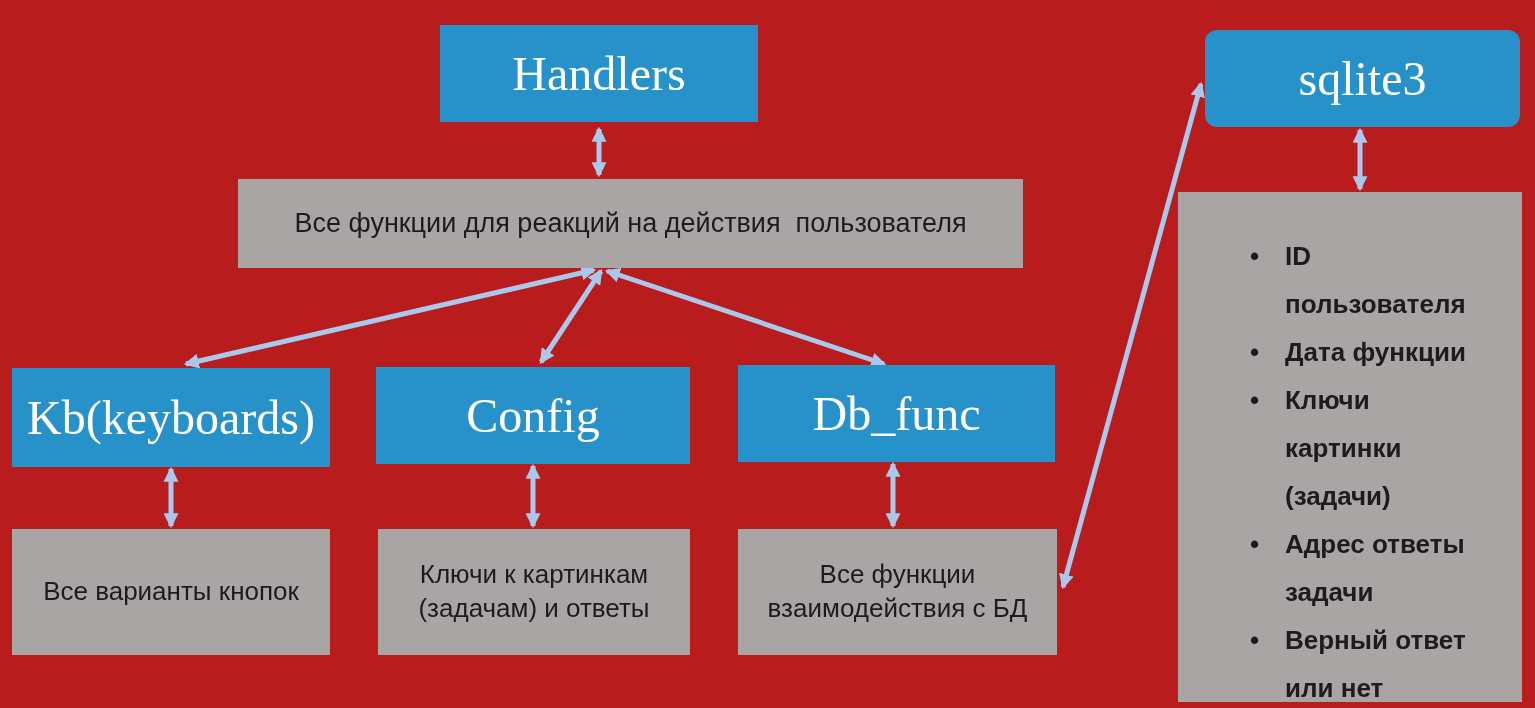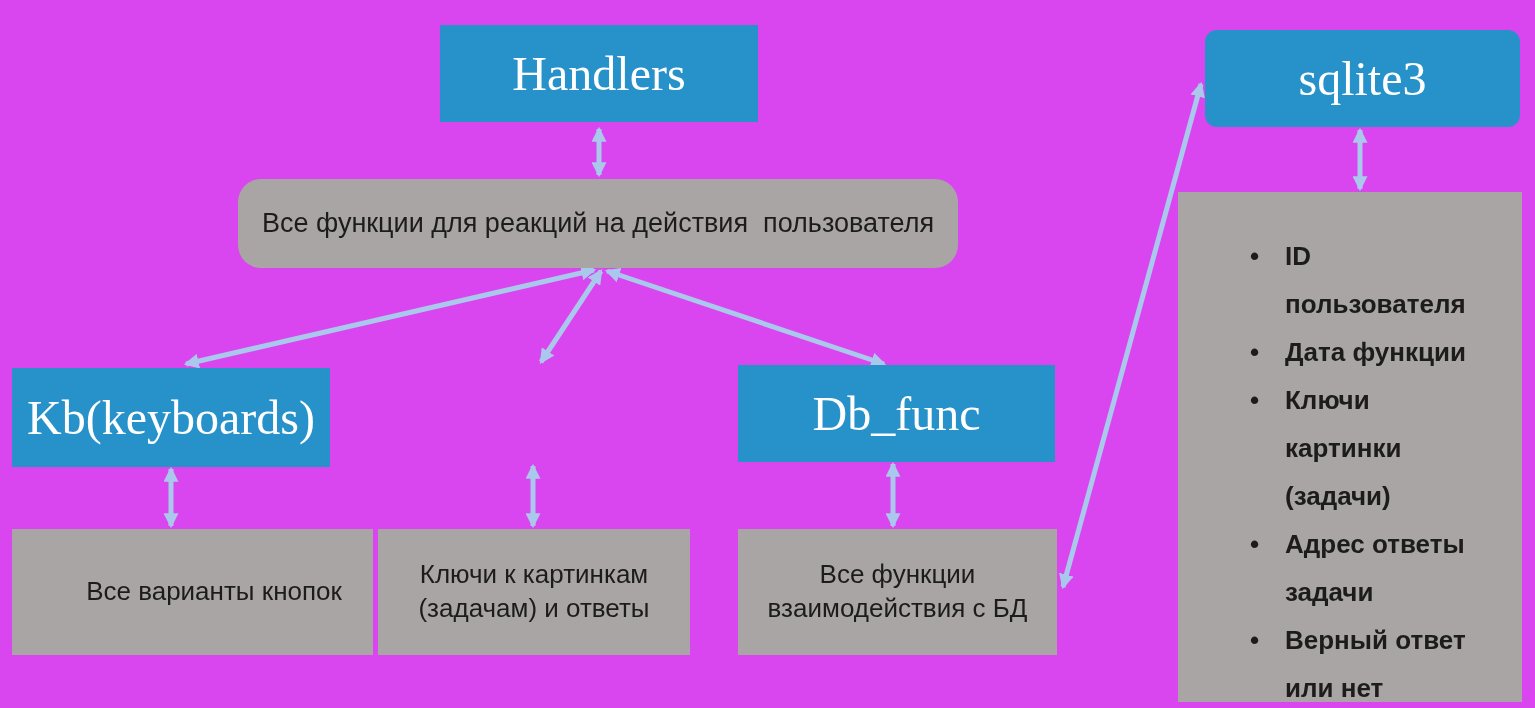--- a/index.html
+++ b/index.html
@@ -1,20 +1,20 @@
 <!DOCTYPE html>
 <html><head>
 <meta charset="utf-8">
 <style>
   html, body { margin: 0; padding: 0; background: #ffffff; }
   .canvas {
     position: relative;
     width: 1535px;
     height: 708px;
-    background: #d946ef;
+    background: #b91c1c;
     overflow: hidden;
     font-family: "Liberation Sans", sans-serif;
   }
   .arrows {
     position: absolute;
     left: 0; top: 0;
     width: 1535px; height: 708px;
     pointer-events: none;
   }
   .node {
@@ -34,25 +34,25 @@
     color: #1c1c1c;
     display: flex;
     align-items: center;
     justify-content: center;
     font-size: 26px;
     text-align: center;
     line-height: 1.3;
   }
   #note-handlers { white-space: pre; font-size: 27px; }
   #node-handlers { left: 440px; top: 25px;  width: 318px; height: 97px; }
-  #note-handlers { left: 238px; top: 179px; width: 720px; height: 89px; border-radius: 23px; }
+  #note-handlers { left: 238px; top: 179px; width: 785px; height: 89px; }
   #node-kb       { left: 12px;  top: 368px; width: 318px; height: 99px; text-align: center; }
   #node-config   { left: 376px; top: 367px; width: 314px; height: 97px; }
   #node-dbfunc   { left: 738px; top: 365px; width: 317px; height: 97px; text-align: center; }
-  #note-kb       { left: 12px;  top: 529px; width: 318px; height: 126px; padding-left: 43px; }
+  #note-kb       { left: 12px;  top: 529px; width: 318px; height: 126px; }
   #note-config   { left: 378px; top: 529px; width: 312px; height: 126px; padding: 0; }
   #note-dbfunc   { left: 738px; top: 529px; width: 319px; height: 126px; }
   #node-sqlite3  { left: 1205px; top: 30px;  width: 315px; height: 97px; border-radius: 12px; }
   #note-sqlite3  { left: 1178px; top: 192px; width: 344px; height: 510px;
                    display: block; }
   #note-sqlite3 ul {
     list-style: none;
     margin: 12px;
     padding: 28px 30px 0 58px;
     font-weight: bold;
@@ -102,20 +102,23 @@
   </div>
 
   <div class="note" id="note-handlers">
     <span>Все функции для реакций на действия  пользователя</span>
   </div>
 
   <div class="node" id="node-kb">
     <span>Kb(keyboards)</span>
   </div>
 
+  <div class="node" id="node-config">
+    <span>Config</span>
+  </div>
 
   <div class="node" id="node-dbfunc">
     <span>Db_func</span>
   </div>
 
   <div class="note" id="note-kb">
     <span class="inner">Все варианты кнопок</span>
   </div>
 
   <div class="note" id="note-config">

